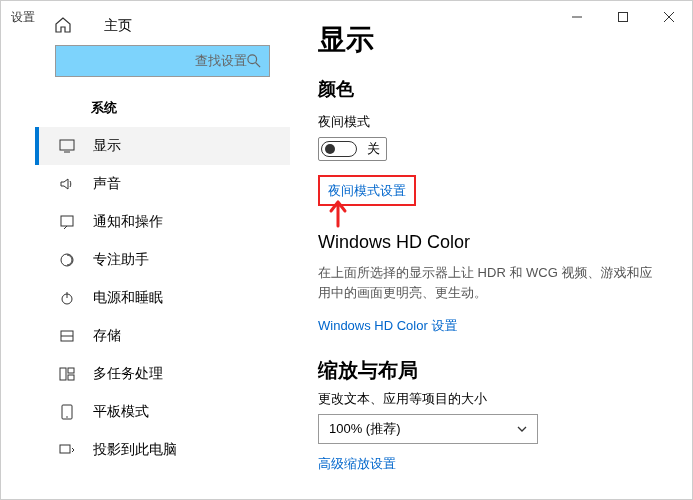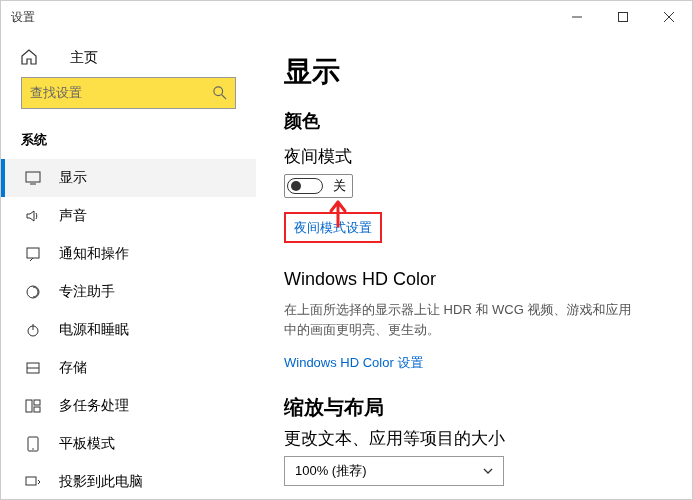--- a/index.html
+++ b/index.html
@@ -1,37 +1,37 @@
 <!DOCTYPE html>
 <html><head>
   <meta charset="utf-8">
   <style>
     * { margin: 0; padding: 0; box-sizing: border-box; font-family: "Segoe UI", "Microsoft YaHei", sans-serif; }
     body { width: 693px; height: 500px; background: #fff; overflow: hidden; position: relative; }
-    .window { width: 693px; height: 500px; border: 1px solid #ccc; display: flex; flex-direction: column; position: relative; }
+    .window { width: 693px; height: 500px; border: 1px solid #ccc; display: flex; flex-direction: row; position: relative; }
     .titlebar { height: 32px; display: flex; align-items: center; padding-left: 10px; font-size: 12px; color: #333; }
     .win-controls { position: absolute; top: 0; right: 0; display: flex; }
     .win-btn { width: 46px; height: 32px; display: flex; align-items: center; justify-content: center; font-size: 10px; color: #333; }
     .win-btn svg { width: 10px; height: 10px; }
     .body-row { flex: 1; display: flex; overflow: hidden; }
     .sidebar { width: 255px; padding: 8px 0 0 0; overflow-y: hidden; }
     .home-row { display: flex; align-items: flex-start; padding: 8px 20px 10px 20px; gap: 33px; font-size: 14px; }
     .home-row svg { width: 16px; height: 16px; }
     .search-wrap { padding: 0 20px 10px 20px; }
-    .search { width: 215px; height: 32px; border: 1px solid #999; display: flex; align-items: center; padding: 0 8px; font-size: 13px; color: #666; justify-content: space-between; background: #fde047; }
+    .search { width: 215px; height: 32px; border: 1px solid #999; display: flex; align-items: center; padding: 0 8px; font-size: 13px; color: #666; justify-content: flex-end; background: #7dd3fc; }
     .search svg { width: 14px; height: 14px; }
-    .section-label { padding: 12px 20px 10px 20px; font-size: 13px; font-weight: 600; }
+    .section-label { padding: 12px 20px 10px 20px; font-size: 13px; font-weight: 600; margin-left: 36px; }
     .nav-item { display: flex; align-items: center; padding: 10px 20px 10px 20px; gap: 18px; font-size: 14px; border-left: 4px solid transparent; }
     .nav-item.active { border-left-color: #0078d4; background: #f3f3f3; }
     .nav-item svg { width: 16px; height: 16px; flex-shrink: 0; }
     .main { flex: 1; padding: 20px 28px 0 28px; overflow: hidden; }
     .page-title { font-size: 28px; font-weight: 600; margin-bottom: 18px; }
     .subhead { font-size: 18px; font-weight: 600; margin-bottom: 12px; margin-top: 4px; }
     .subhead2 { font-size: 20px; font-weight: 600; margin-top: 22px; margin-bottom: 6px; }
-    .label { font-size: 17px; margin-bottom: 6px; }
+    .label { font-size: 13px; margin-bottom: 6px; }
     .toggle-wrap { display: inline-flex; align-items: center; gap: 10px; border: 1px solid #888; padding: 2px 6px 2px 2px; border-radius: 2px; margin-bottom: 10px; }
     .toggle-track { width: 36px; height: 16px; border: 1px solid #333; border-radius: 8px; position: relative; background: #fff; }
     .toggle-thumb { width: 10px; height: 10px; border-radius: 50%; background: #333; position: absolute; top: 2px; left: 3px; }
     .toggle-state { font-size: 13px; }
     .link { color: #0066cc; font-size: 13px; display: inline-block; }
     .red-box { border: 2px solid #e22; padding: 4px 8px; display: inline-block; margin-top: 4px; }
     .hd-title { font-size: 18px; margin-top: 26px; margin-bottom: 10px; }
     .desc { font-size: 13px; color: #555; line-height: 1.5; margin-bottom: 14px; max-width: 360px; }
     .dropdown { width: 220px; height: 30px; border: 1px solid #999; display: flex; align-items: center; justify-content: space-between; padding: 0 10px; font-size: 13px; margin: 6px 16px 10px 0; }
     .dropdown svg { width: 10px; height: 10px; }

